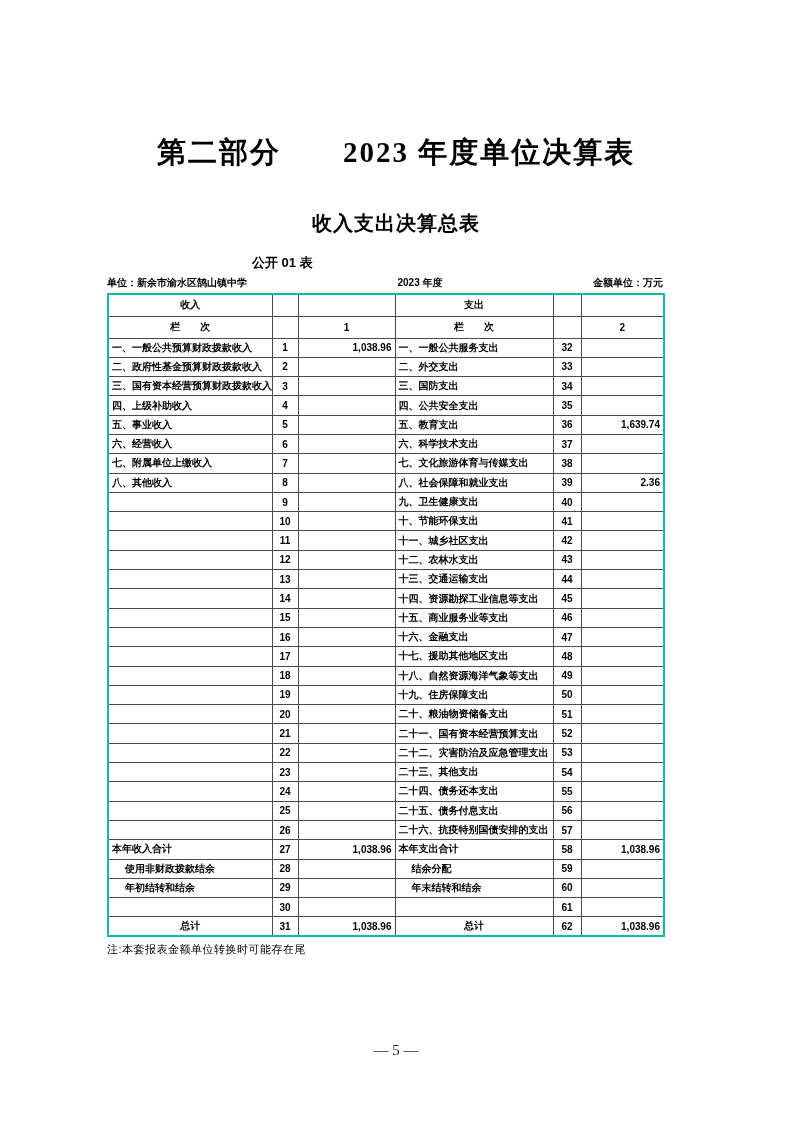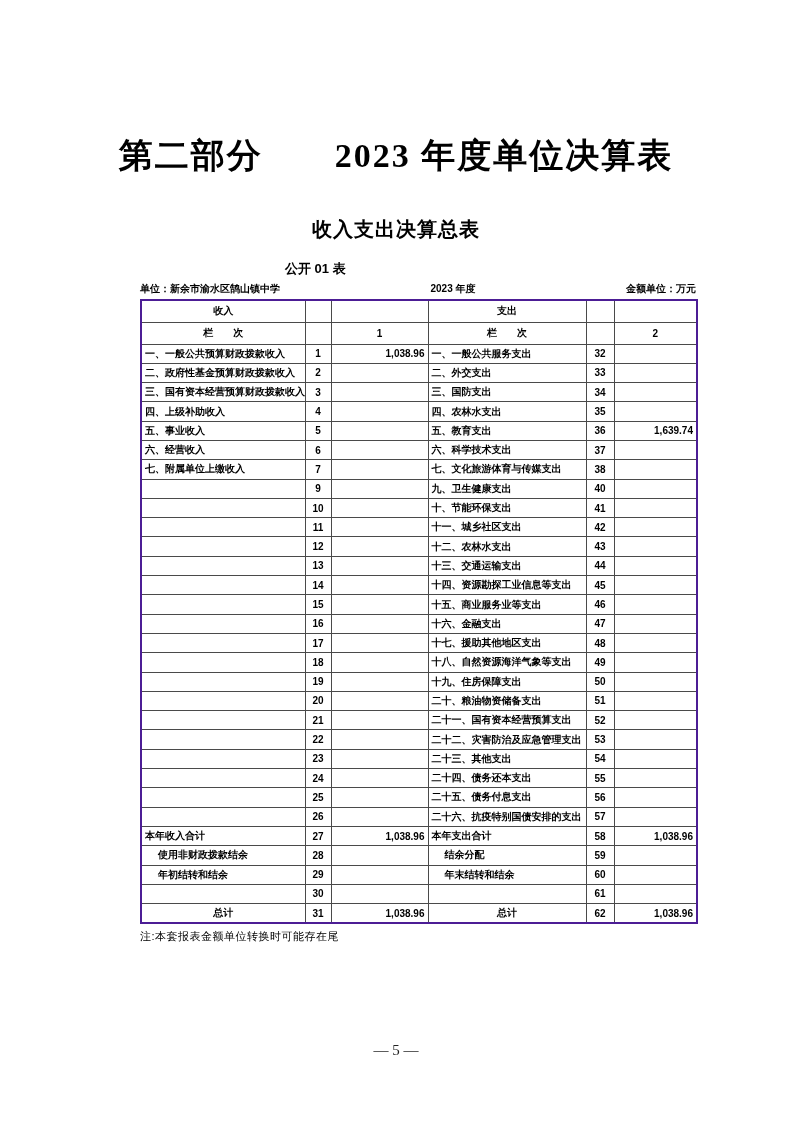--- a/index.html
+++ b/index.html
@@ -4,38 +4,38 @@
 <style>
   html,body{margin:0;padding:0;background:#e8e8e8;}
   .page{
     width:792px;height:1122px;background:#ffffff;position:relative;
     margin:0 auto;color:#000;font-family:"Liberation Sans","DejaVu Sans",sans-serif;
     overflow:hidden;box-sizing:border-box;
   }
   .doc-title{
     padding-top:133px;text-align:center;
     font-family:"Liberation Serif","DejaVu Serif",serif;
-    font-size:34px;font-weight:bold;letter-spacing:2px;
+    font-size:29px;font-weight:bold;letter-spacing:2px;
   }
   .doc-subtitle{
     margin-top:37px;text-align:center;
     font-size:20px;font-weight:bold;letter-spacing:1px;
   }
-  .content{width:556px;margin:0 auto 0 120px;padding-left:20px;}
+  .content{width:556px;margin:0 auto 0 87px;padding-left:20px;}
   .table-no{
     margin-top:17px;margin-left:145px;
     font-size:13px;font-weight:bold;
   }
   .meta-row{
     margin-top:4px;display:flex;justify-content:space-between;align-items:baseline;
     font-size:10px;font-weight:bold;
   }
   table.budget{
     border-collapse:collapse;table-layout:fixed;width:556px;margin-top:3px;
-    border:2px solid #4c1d95;
+    border:2px solid #14b8a6;
   }
   table.budget td{
     border:1px solid #4a4a4a;font-size:10px;font-weight:bold;
     padding:0 3px;overflow:hidden;white-space:nowrap;box-sizing:border-box;
   }
   table.budget thead td{height:22px;text-align:center;}
   table.budget tbody td{height:19.3px;}
   td.item{text-align:left;}
   td.item.indent{padding-left:16px;}
   td.item.center{text-align:center;}
@@ -113,21 +113,21 @@
             <td class="line">3</td>
             <td class="amount"></td>
             <td class="item">三、国防支出</td>
             <td class="line">34</td>
             <td class="amount"></td>
           </tr>
           <tr>
             <td class="item">四、上级补助收入</td>
             <td class="line">4</td>
             <td class="amount"></td>
-            <td class="item">四、农林水支出</td>
+            <td class="item">四、公共安全支出</td>
             <td class="line">35</td>
             <td class="amount"></td>
           </tr>
           <tr>
             <td class="item">五、事业收入</td>
             <td class="line">5</td>
             <td class="amount"></td>
             <td class="item">五、教育支出</td>
             <td class="line">36</td>
             <td class="amount">1,639.74</td>
@@ -142,20 +142,28 @@
           </tr>
           <tr>
             <td class="item">七、附属单位上缴收入</td>
             <td class="line">7</td>
             <td class="amount"></td>
             <td class="item">七、文化旅游体育与传媒支出</td>
             <td class="line">38</td>
             <td class="amount"></td>
           </tr>
           <tr>
+            <td class="item">八、其他收入</td>
+            <td class="line">8</td>
+            <td class="amount"></td>
+            <td class="item">八、社会保障和就业支出</td>
+            <td class="line">39</td>
+            <td class="amount">2.36</td>
+          </tr>
+          <tr>
             <td class="item"></td>
             <td class="line">9</td>
             <td class="amount"></td>
             <td class="item">九、卫生健康支出</td>
             <td class="line">40</td>
             <td class="amount"></td>
           </tr>
           <tr>
             <td class="item"></td>
             <td class="line">10</td>

